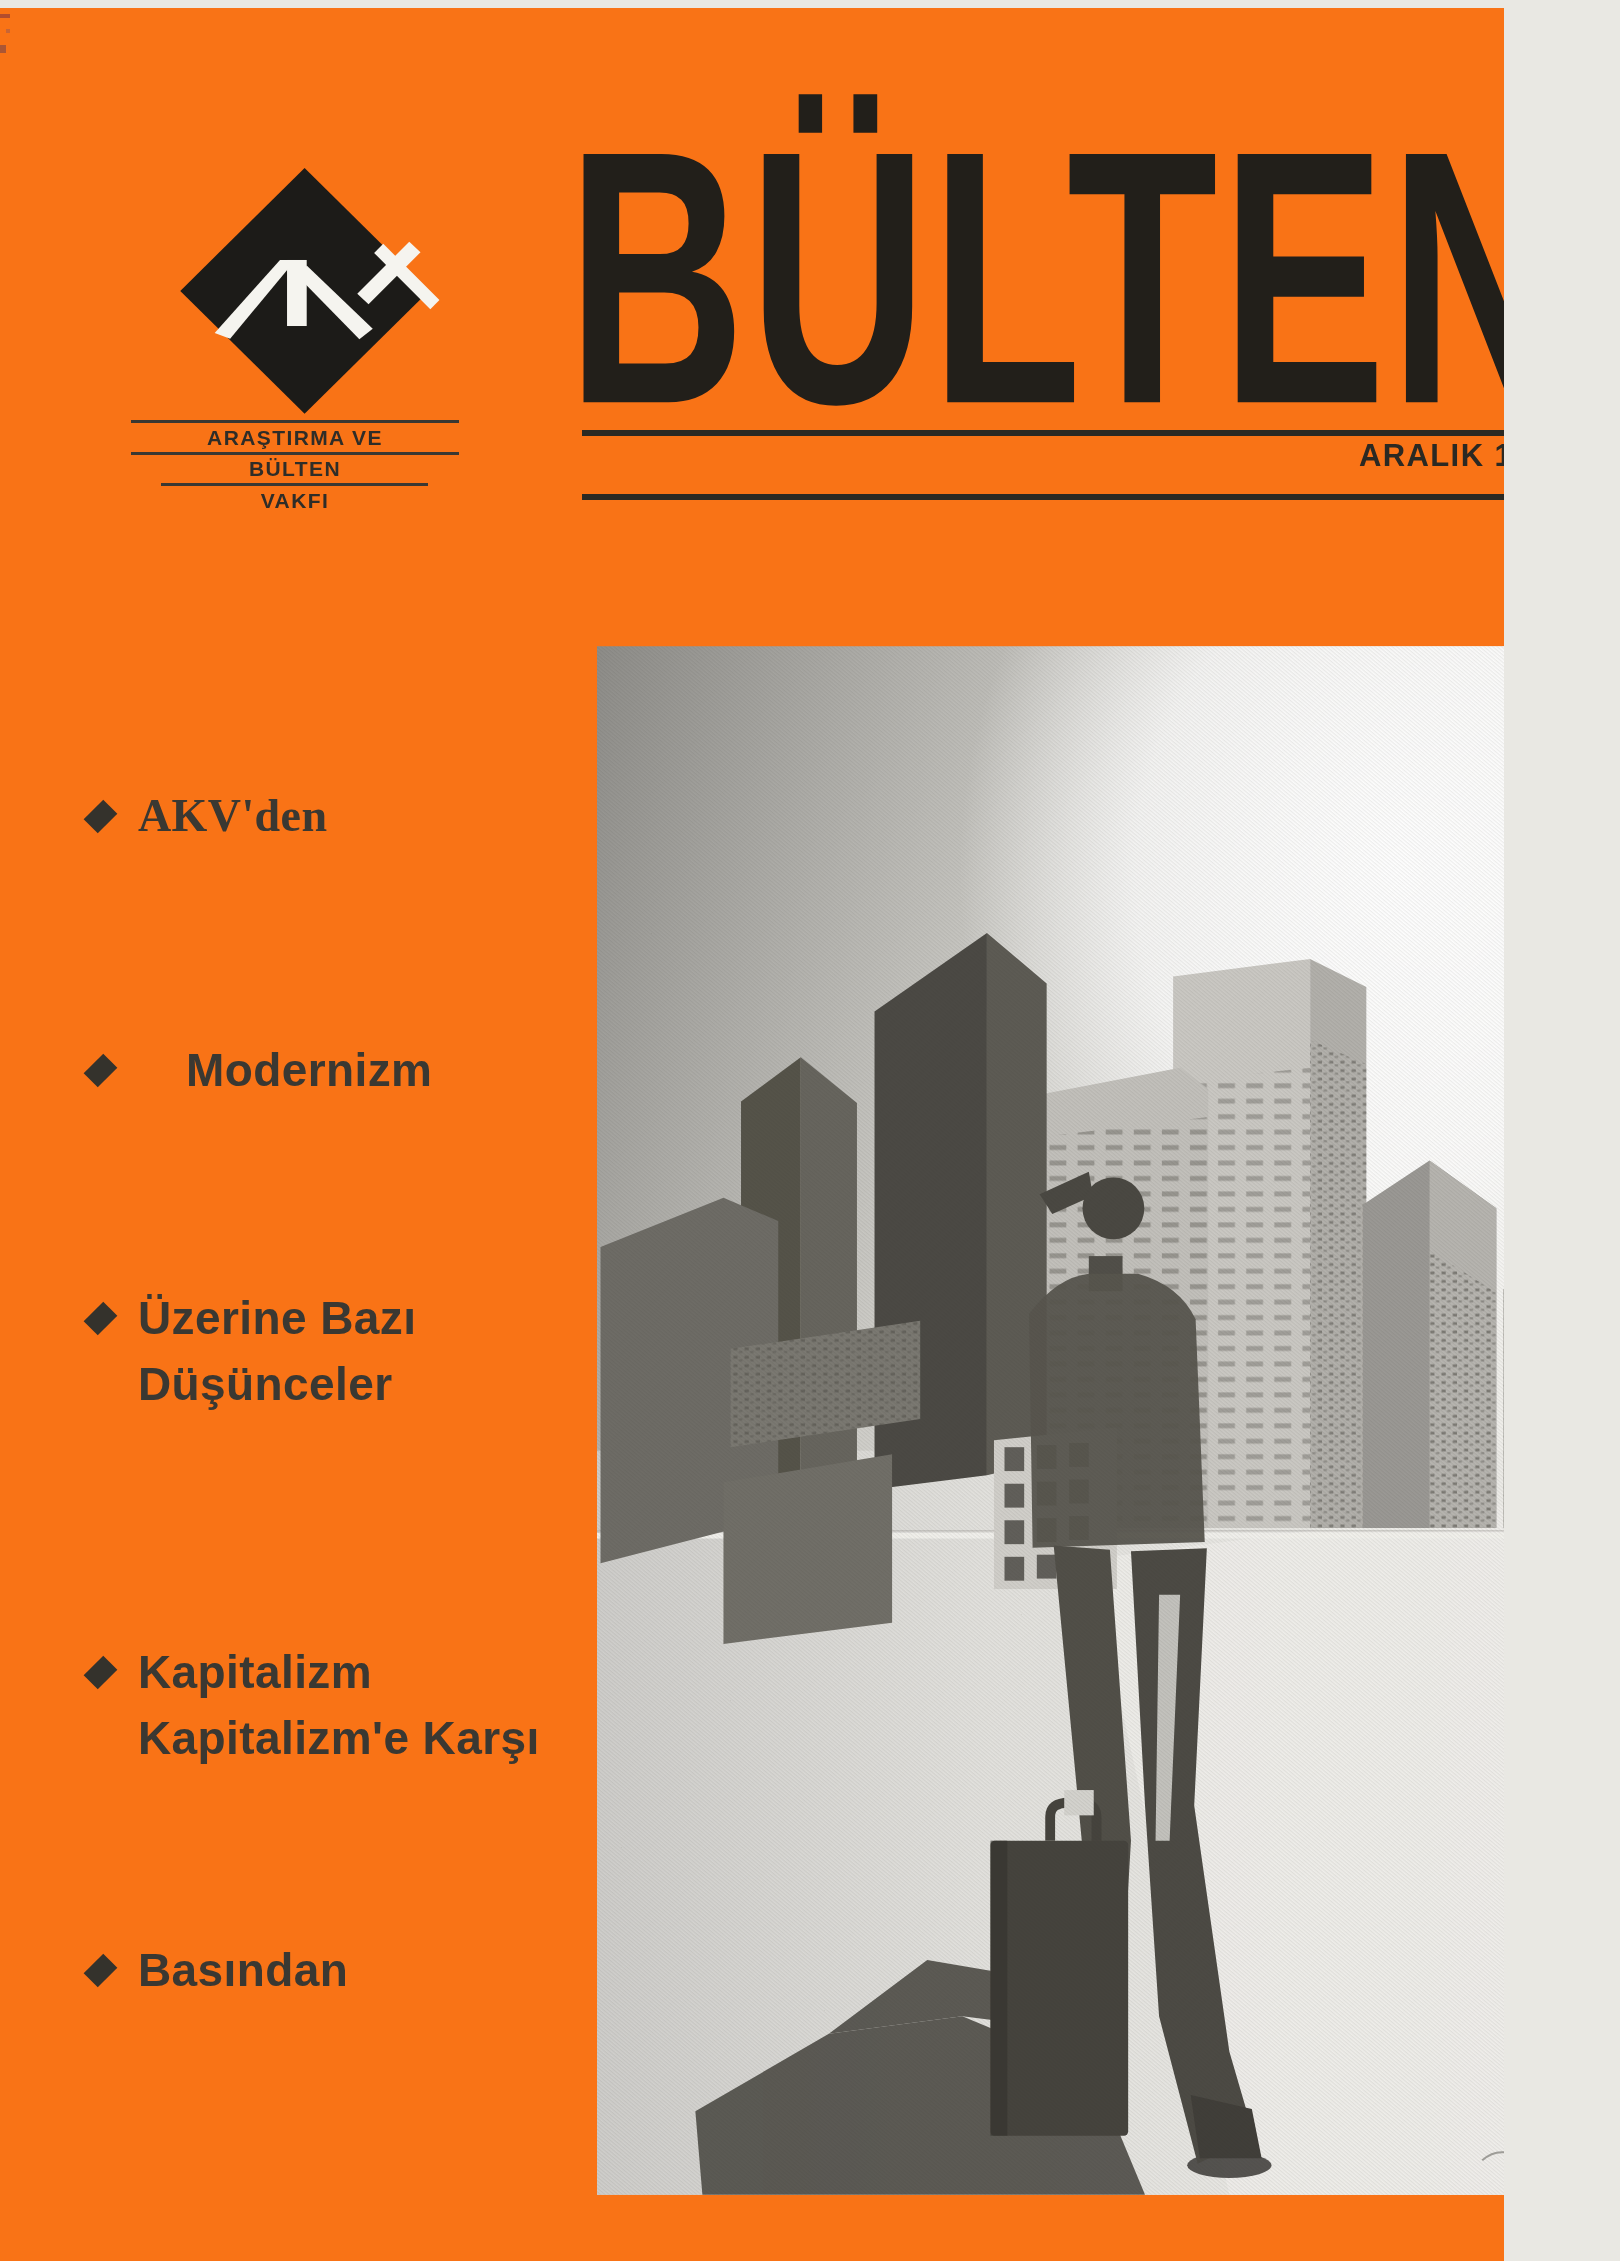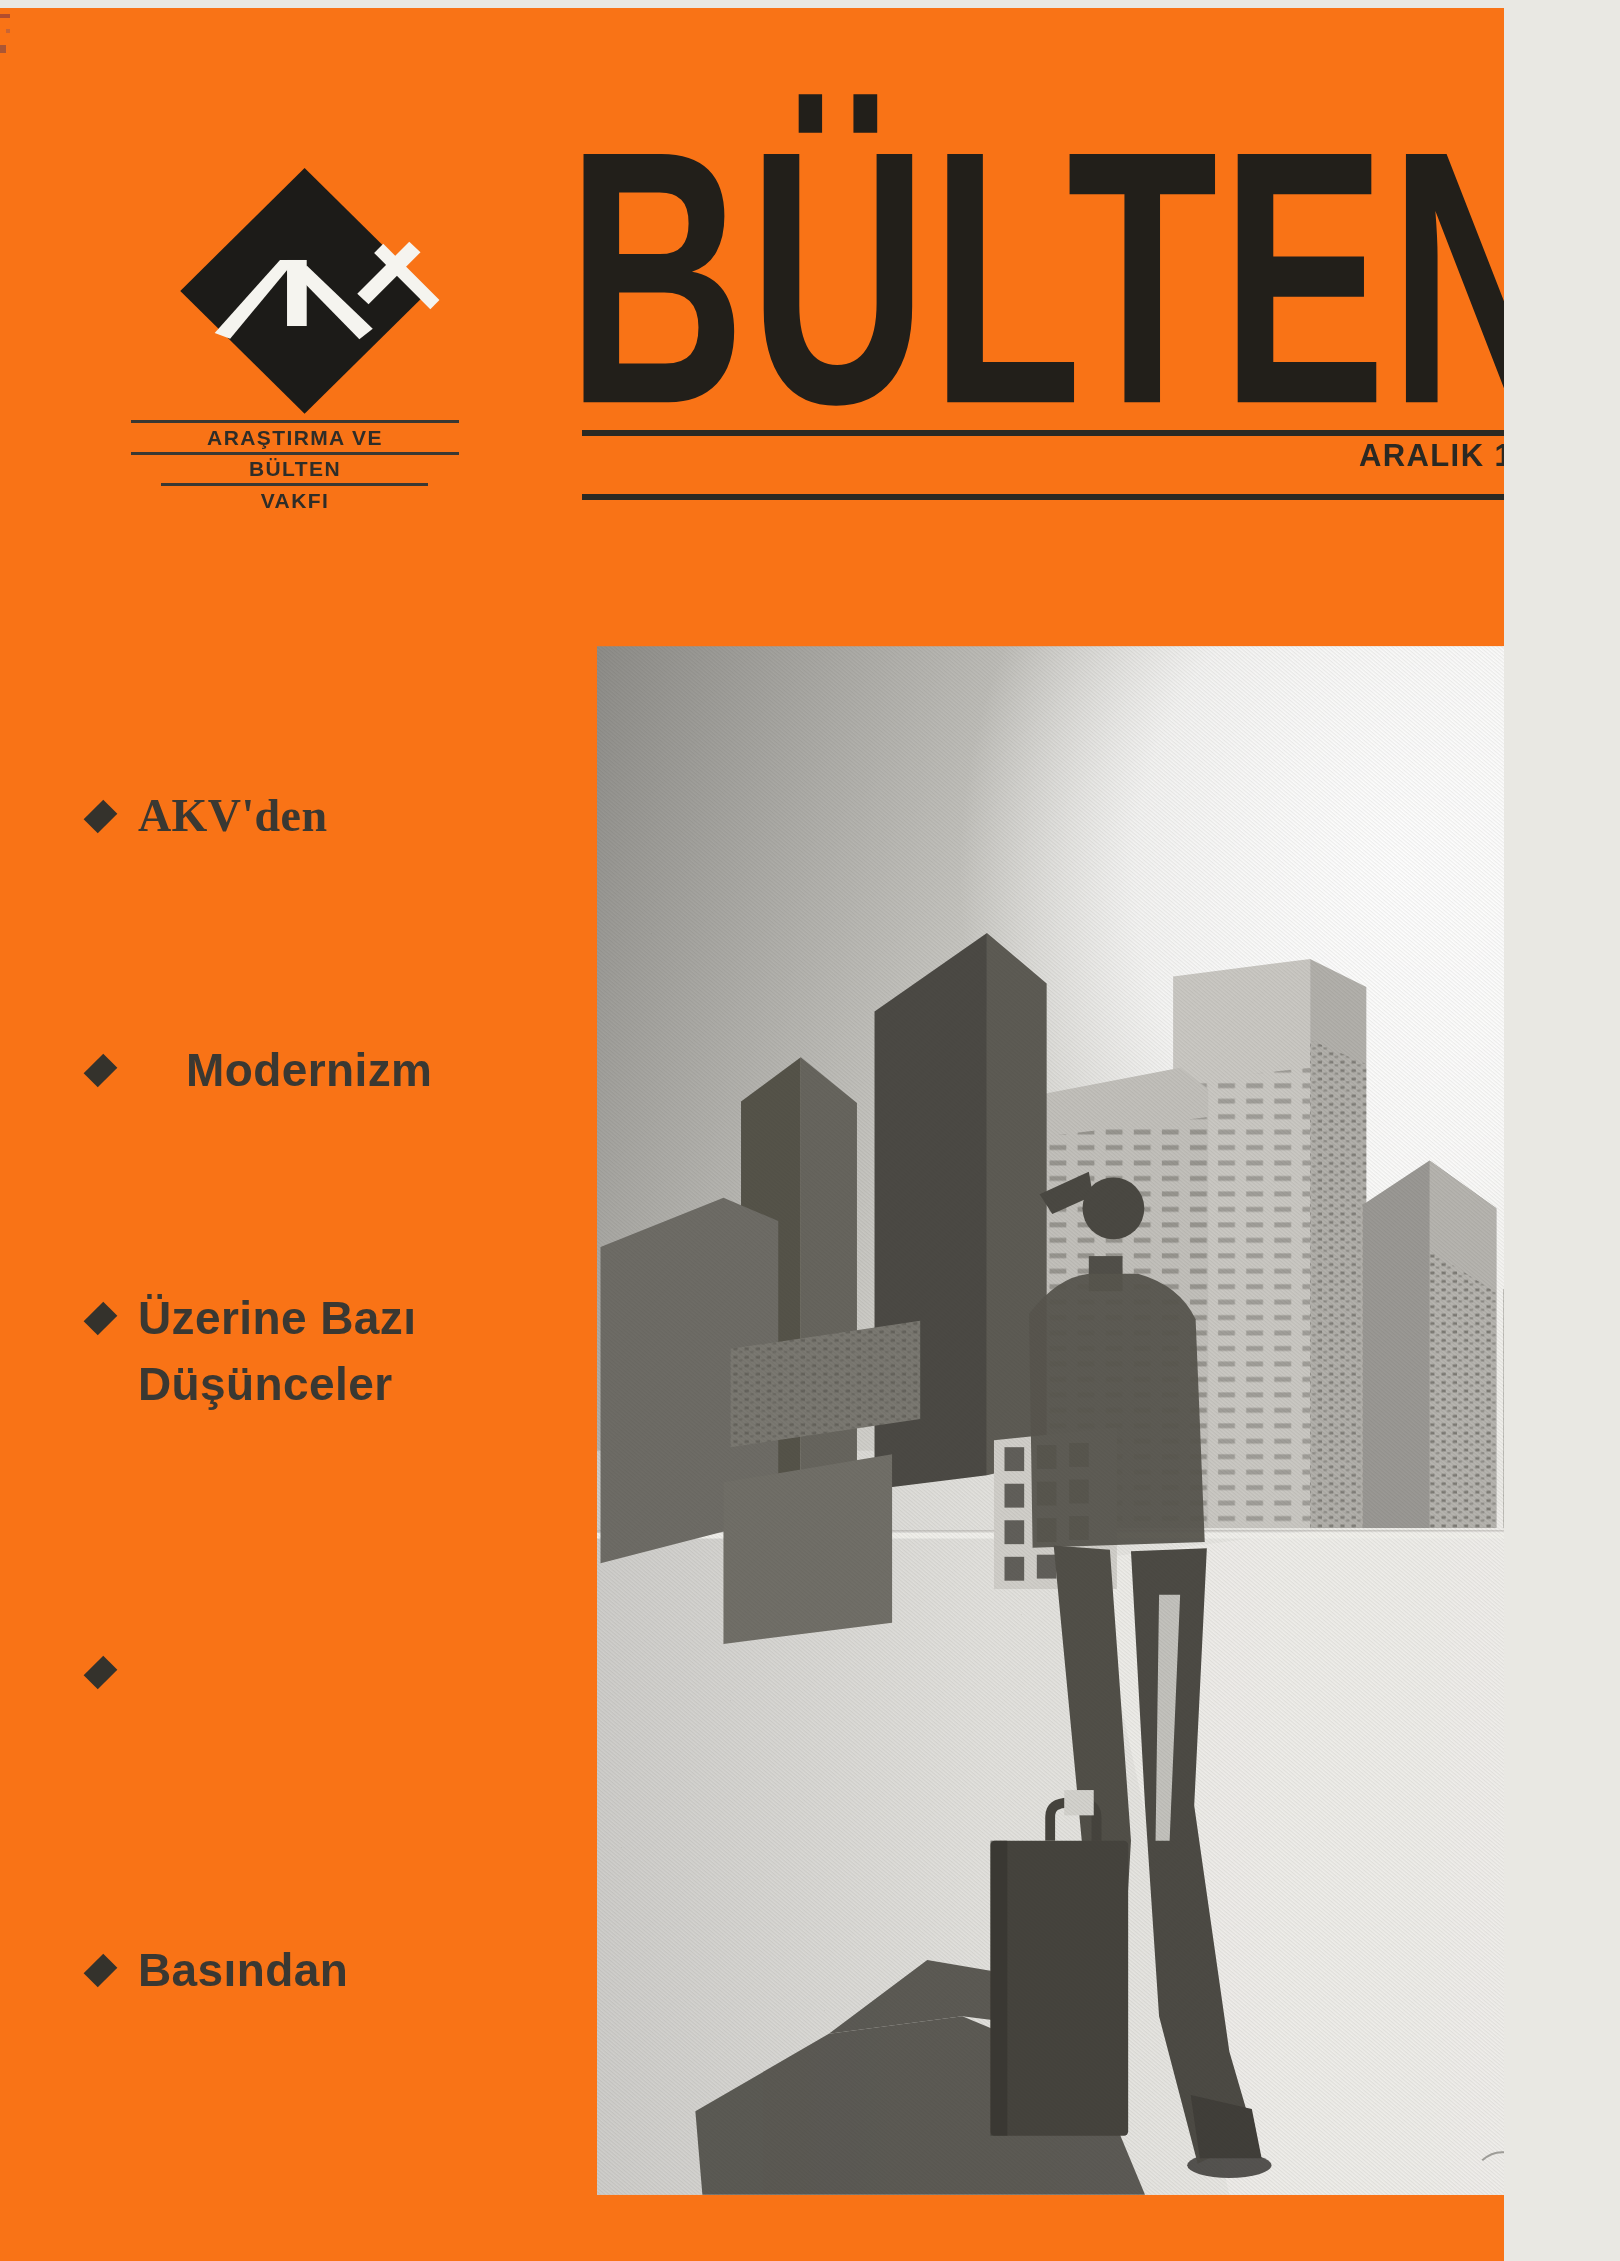--- a/index.html
+++ b/index.html
@@ -119,20 +119,24 @@
       <div class="toc-text">
         <div>Üzerine Bazı</div>
         <div>Düşünceler</div>
       </div>
     </div>
 
     <div class="toc-item" style="top:1631px;">
       <div class="bullet-wrap">
           <div class="diamond"></div>
         </div>
+      <div class="toc-text">
+        <div>Kapitalizm</div>
+        <div>Kapitalizm'e Karşı</div>
+      </div>
     </div>
 
     <div class="toc-item" style="top:1929px;text-align:right;">
       <div class="bullet-wrap">
           <div class="diamond"></div>
         </div>
       <div class="toc-text">
         <div>Basından</div>
       </div>
     </div>

